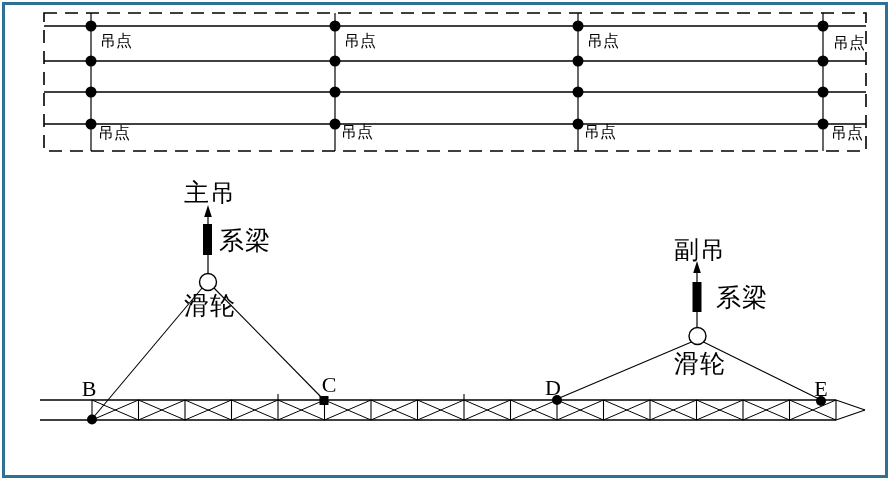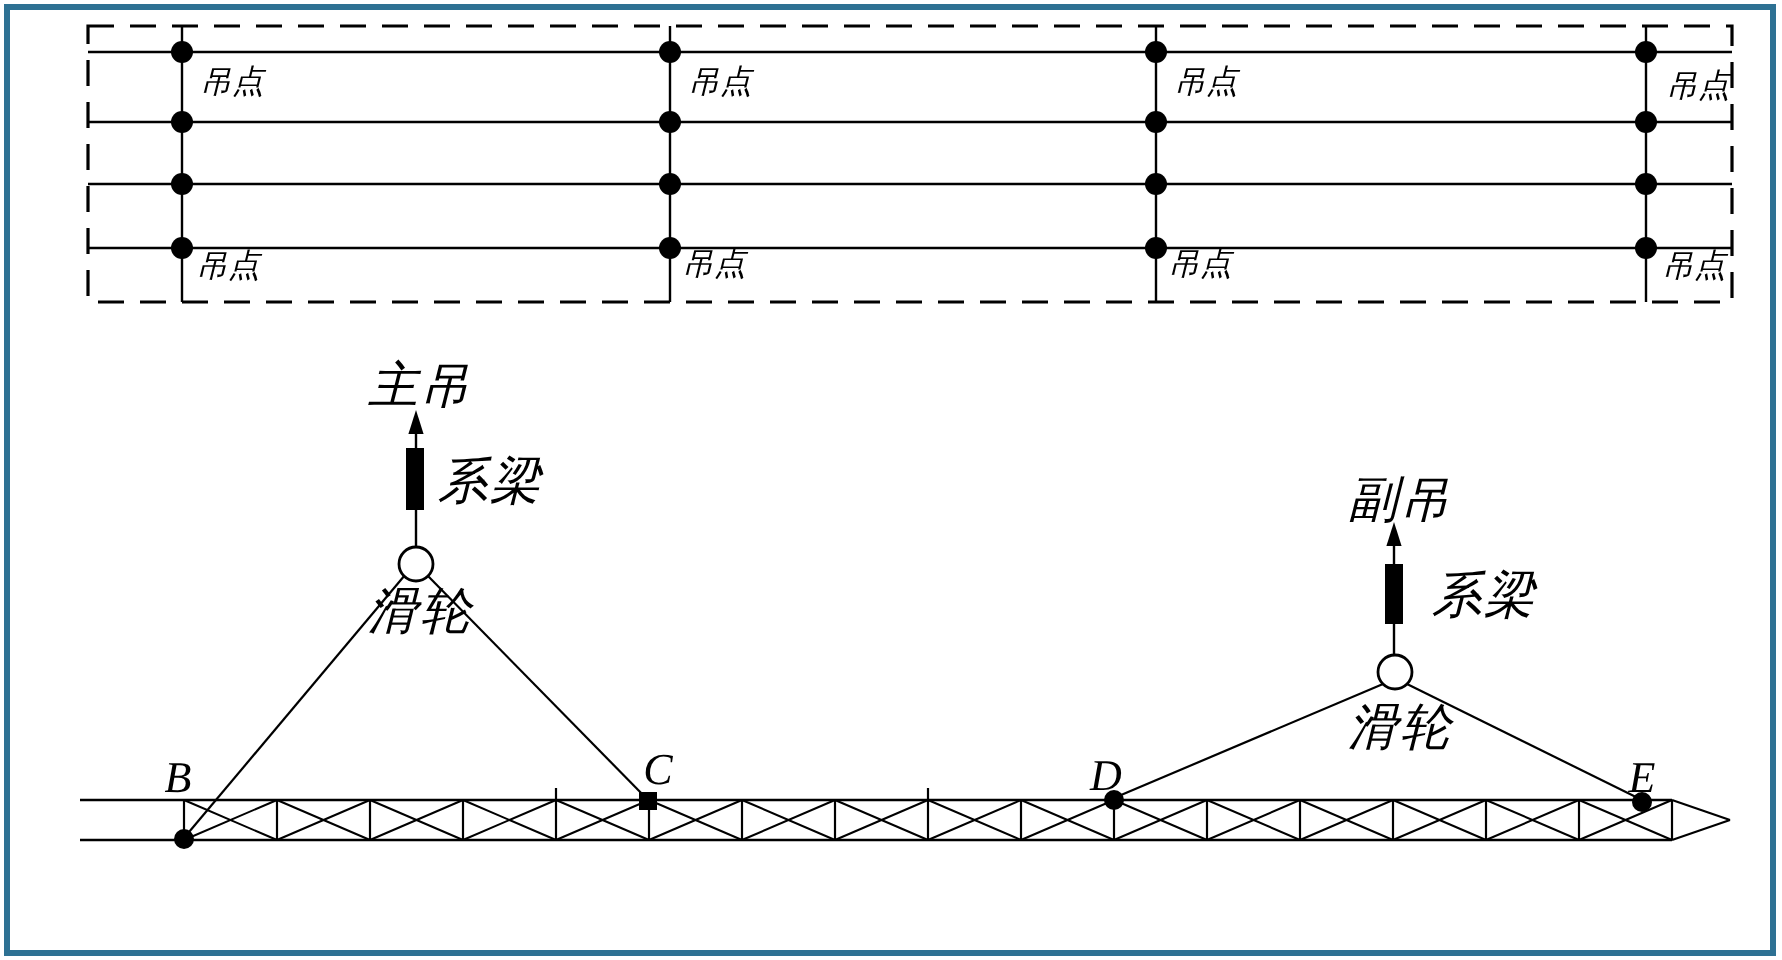--- a/index.html
+++ b/index.html
@@ -1,16 +1,16 @@
 <!DOCTYPE html>
 <html><head>
 <meta charset="utf-8">
 <style>
   html,body{margin:0;padding:0;background:#ffffff;}
-  .stage{position:relative;width:891px;height:480px;background:#ffffff;overflow:hidden;font-style:italic;}
+  .stage{position:relative;width:891px;height:480px;background:#ffffff;overflow:hidden;}
   .frame{position:absolute;left:2px;top:2px;width:880px;height:470px;border:3px solid #2e7193;}
   svg{position:absolute;left:0;top:0;}
   svg text{font-family:"Liberation Serif","DejaVu Serif",serif;fill:#000;}
   .cjk-big{font-size:25px;letter-spacing:1px;}
   .cjk-small{font-size:16px;}
   .pt-letter{font-size:22px;}
 </style>
 </head>
 <body>
 

